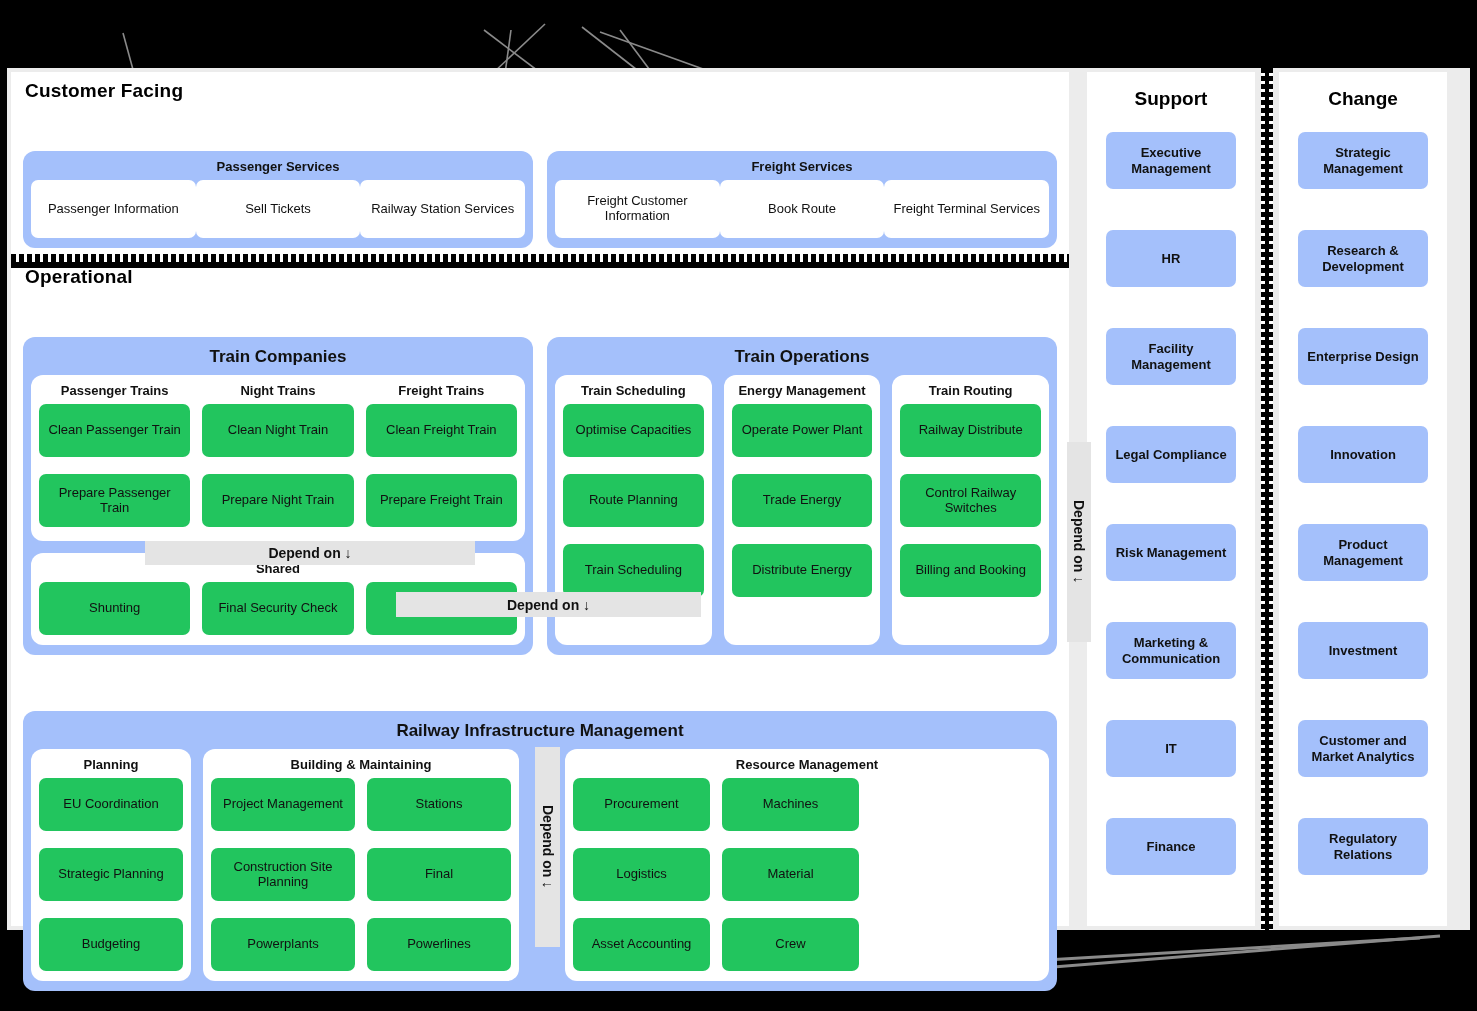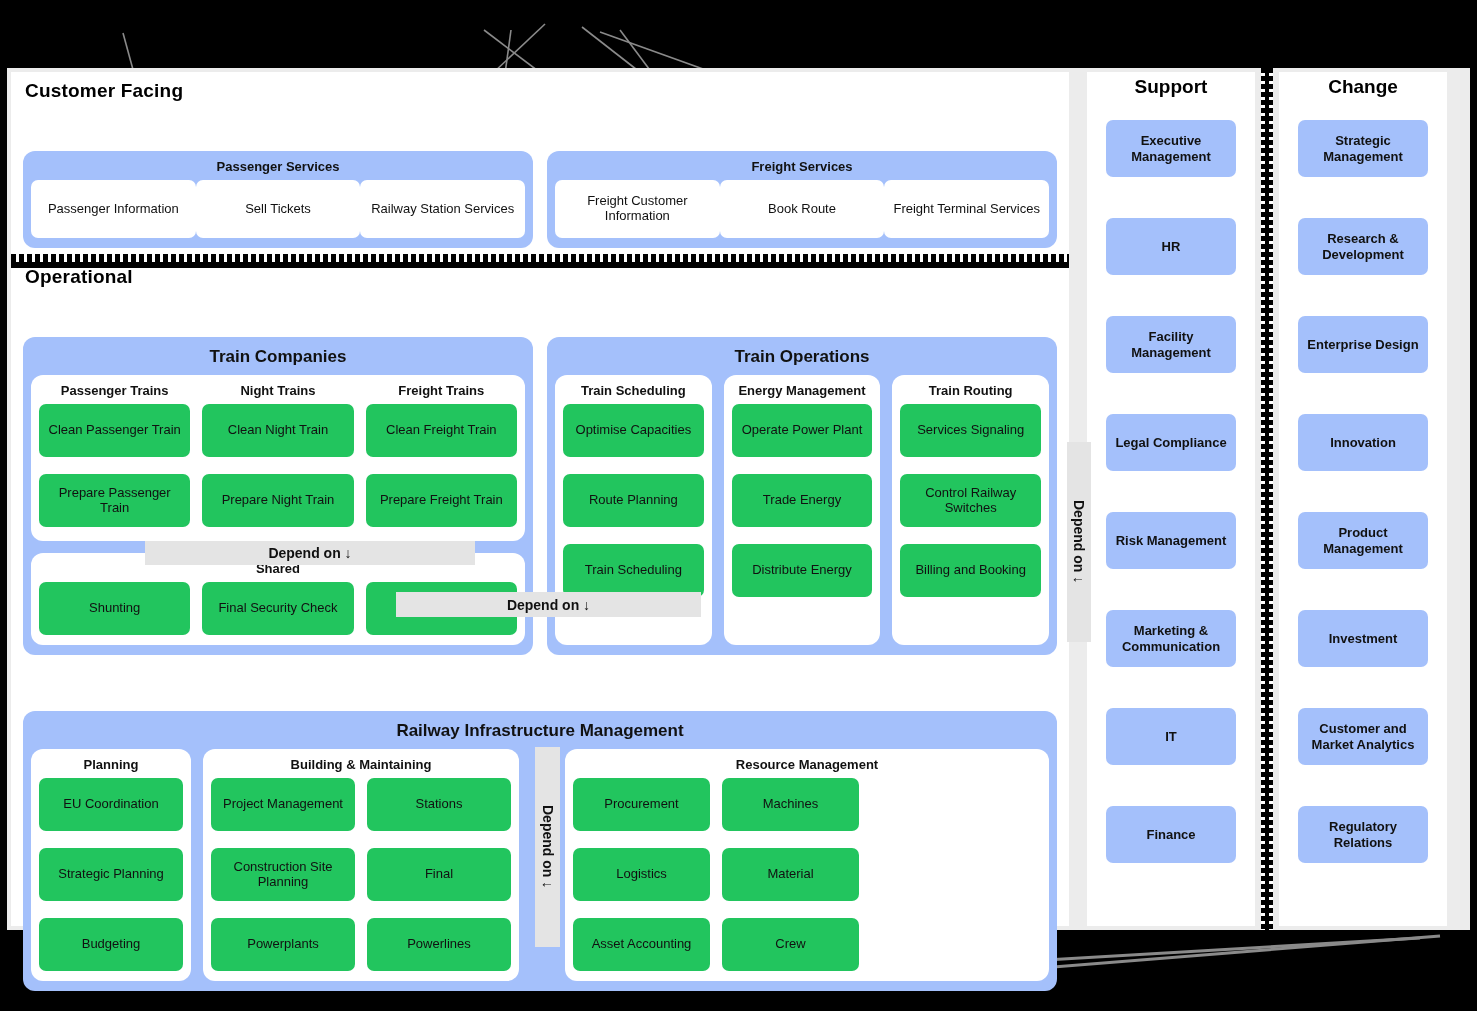--- a/index.html
+++ b/index.html
@@ -138,21 +138,21 @@
   .colx .cap{height:53px;margin-bottom:17px;}
   .colx .cap:last-child{margin-bottom:0;}
   .infra-planning .cap{height:53px;margin-bottom:17px;}
   .infra-planning .cap:last-child{margin-bottom:0;}
   .infra-res .twocol .colx{max-width:137px;}
 
   
   .side-col{
     width:168px;background:#fff;
     display:flex;flex-direction:column;align-items:center;
-    box-sizing:border-box;padding-top:4px;
+    box-sizing:border-box;padding-top:16px;
     border-top:4px solid #ececec;border-bottom:4px solid #ececec;
   }
   .side-title{font-size:19px;font-weight:bold;color:#000;margin-bottom:22px;}
   .side-cap{
     width:130px;height:57px;margin-bottom:41px;
     background:#a4c0fb;border-radius:7px;
     display:flex;align-items:center;justify-content:center;
     text-align:center;font-size:13px;font-weight:bold;color:#111;line-height:1.2;
     padding:2px 4px;box-sizing:border-box;
   }
@@ -256,21 +256,21 @@
             <div class="cap">Train Scheduling</div>
           </div>
           <div class="sub op-col">
             <div class="sub-title">Energy Management</div>
             <div class="cap">Operate Power Plant</div>
             <div class="cap">Trade Energy</div>
             <div class="cap">Distribute Energy</div>
           </div>
           <div class="sub op-col">
             <div class="sub-title">Train Routing</div>
-            <div class="cap">Services Signaling</div>
+            <div class="cap">Railway Distribute</div>
             <div class="cap">Control Railway Switches</div>
             <div class="cap">Billing and Booking</div>
           </div>
         </div>
       </div>
     </div>
 
     <div class="depend-h" style="left:385px;top:520px;width:305px;height:25px;">Depend on ↓</div>
 
     <div class="infra-wrap">

